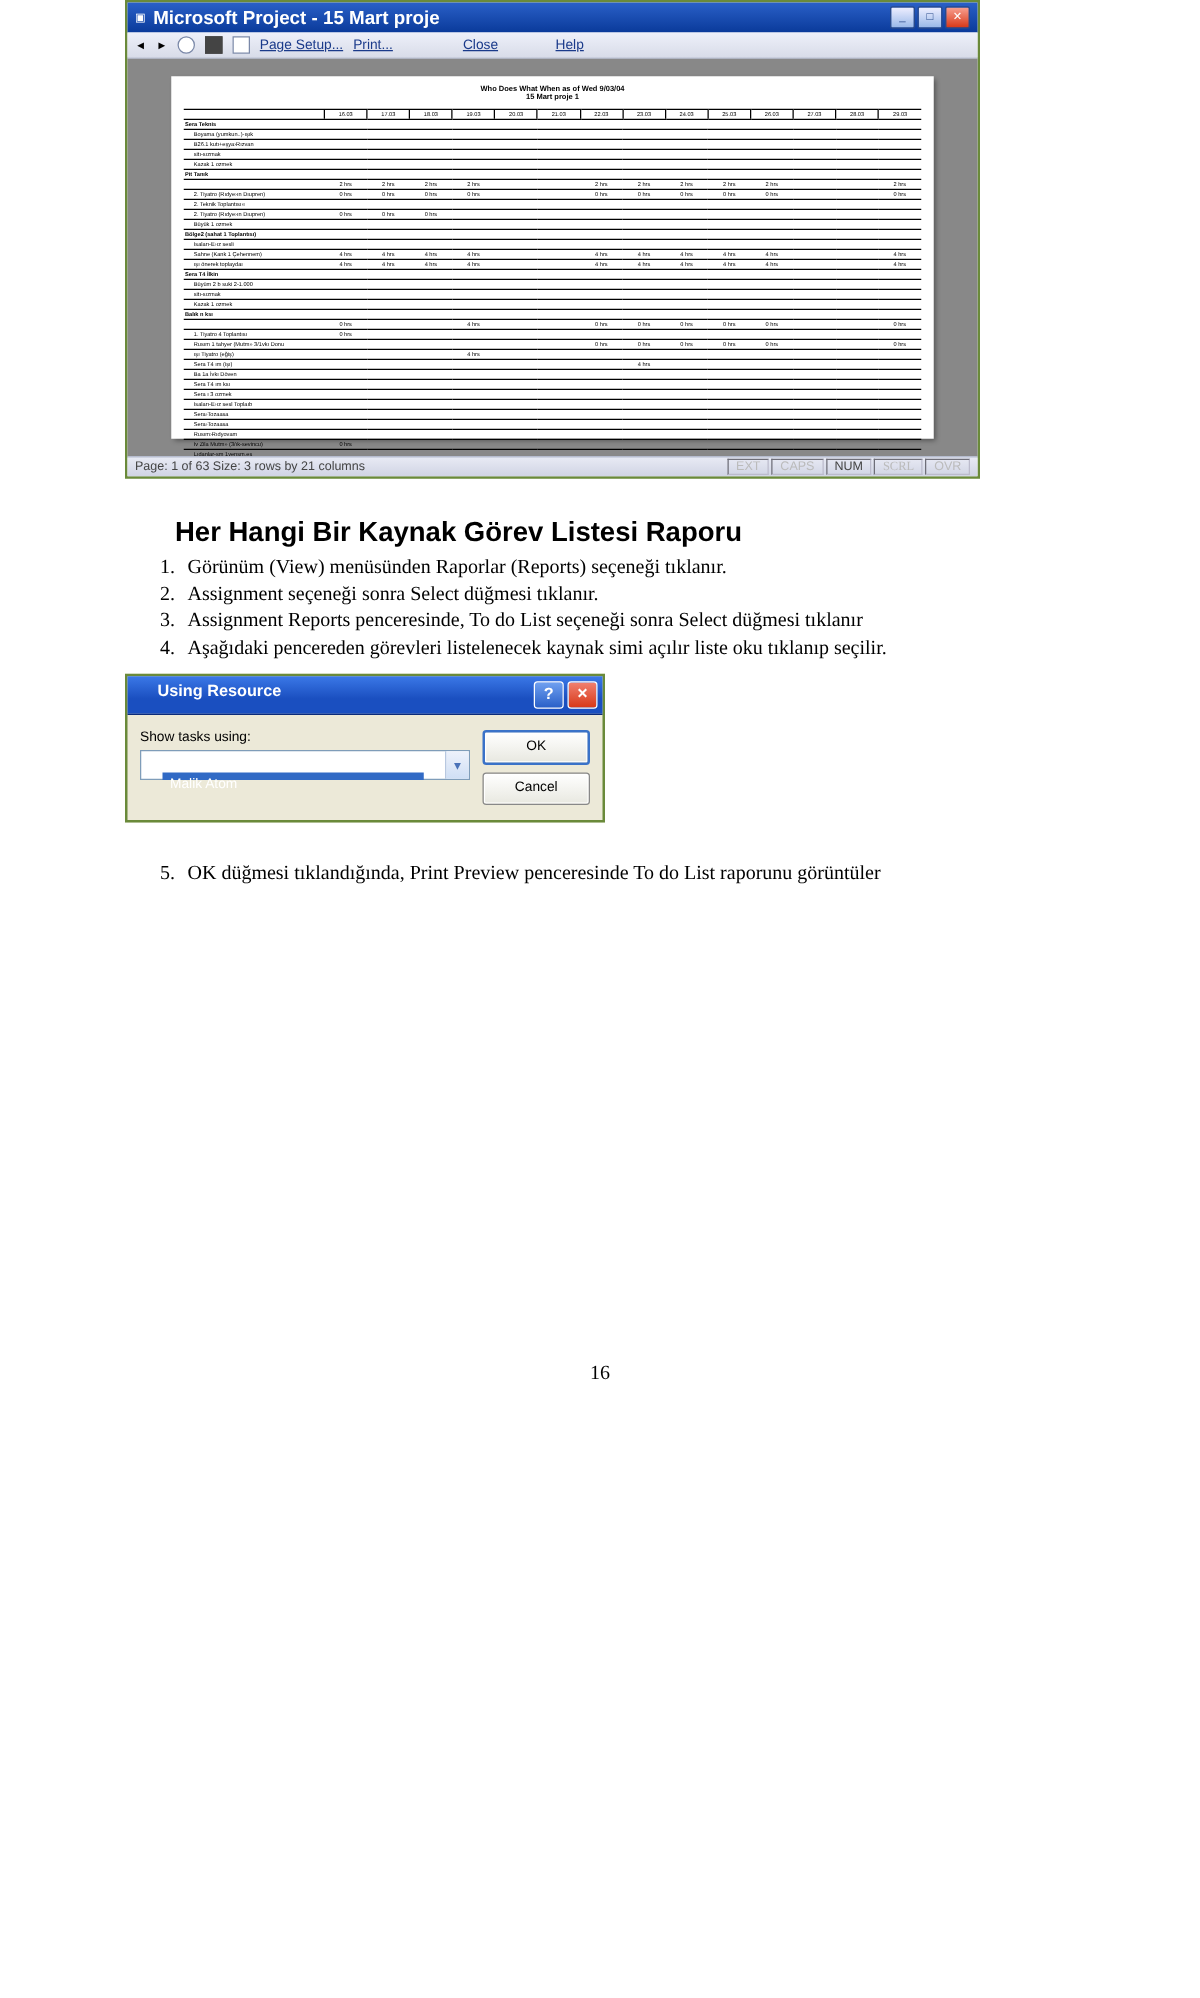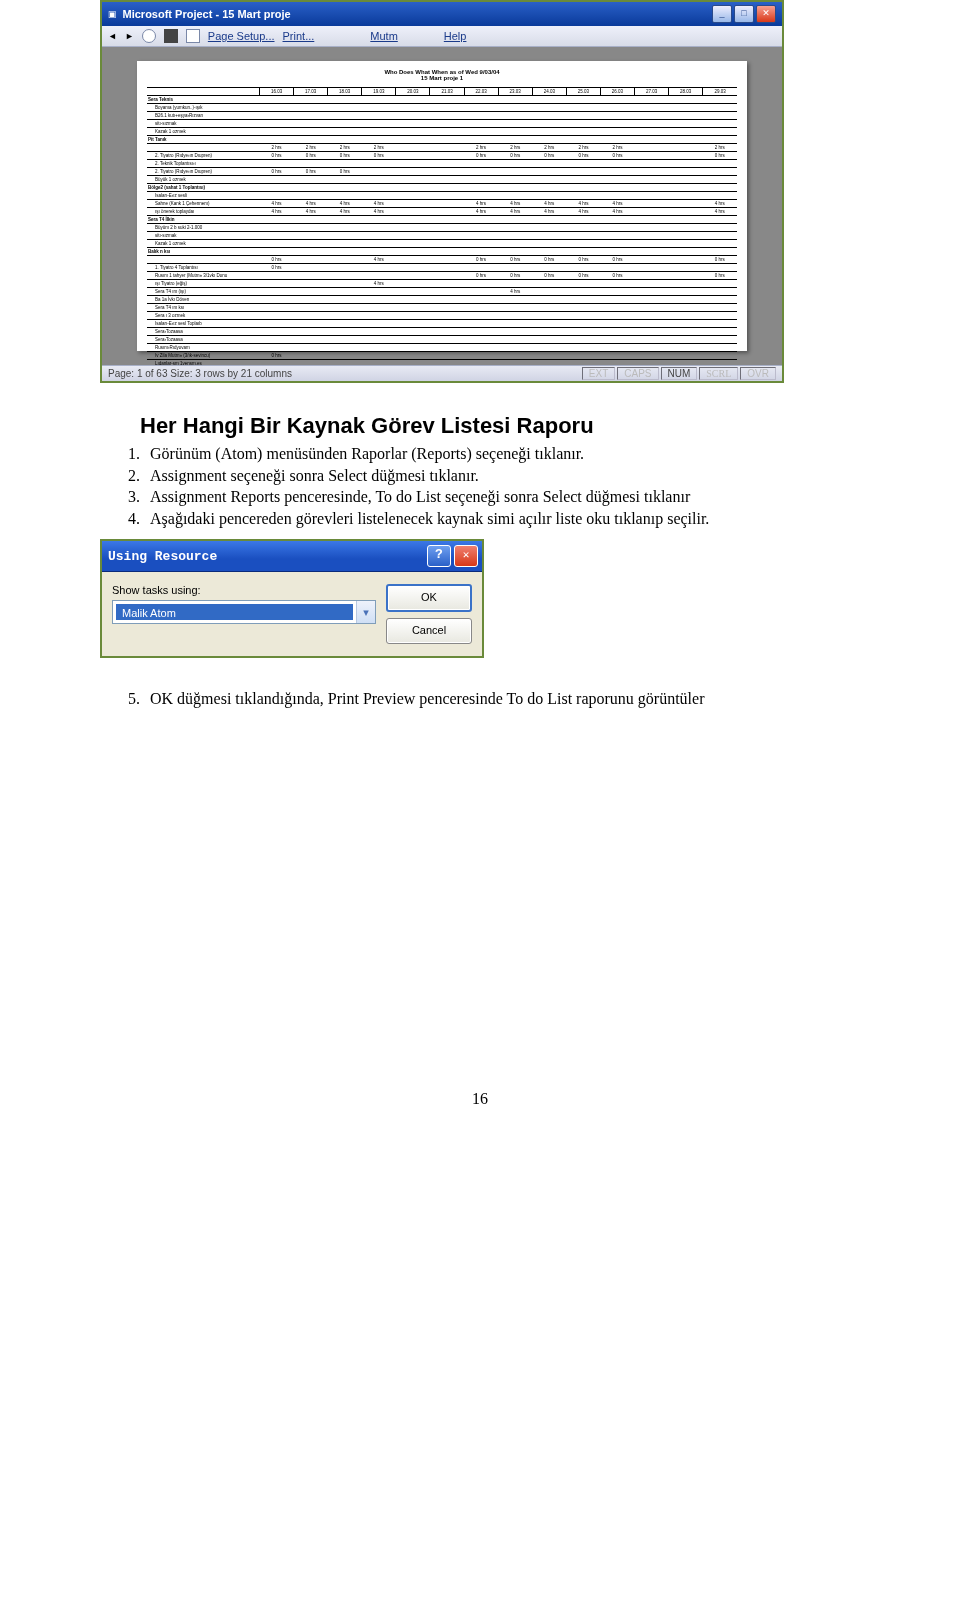--- a/index.html
+++ b/index.html
@@ -23,21 +23,21 @@
     background: #fff;
   }
   .titlebar {
     background: linear-gradient(#2a60c8, #0a3a9a);
     color: #fff;
     padding: 3px 6px;
     display: flex;
     align-items: center;
     gap: 6px;
   }
-  .titlebar .title { flex: 1; font-weight: bold; font-size: 11px; }
+  .titlebar .title { flex: 1; font-weight: bold; font-size: 15px; }
   .win-btns { display: flex; gap: 2px; }
   .win-btn {
     width: 18px; height: 16px;
     background: linear-gradient(#eef, #99b8e8);
     border: 1px solid #2a4a8a;
     border-radius: 2px;
     font-size: 9px; text-align: center; line-height: 14px;
     color: #2a4a8a;
   }
   .win-btn.close { background: linear-gradient(#f8a090, #d83818); color:#fff; }
@@ -128,25 +128,23 @@
     width: 380px;
     border: 2px solid #6a8a3a;
     font-family: Tahoma, Arial, sans-serif;
     font-size: 11px;
     background: #ece9d8;
     margin-bottom: 30px;
   }
   .dlg-titlebar {
     background: linear-gradient(#3b78e7, #1a4fc0 60%, #1a4fc0);
     color: #fff;
-    padding: 4px 4px 4px 6px;
+    padding: 4px 4px 4px 24px;
     display: flex;
-    align-items: center;
     border-bottom: 1px solid #0a2a7a;
-    font-family: Liberation Mono, monospace;
   }
   .dlg-titlebar .t { flex: 1; font-weight: bold; font-size: 13px; }
   .dlg-btn {
     width: 22px; height: 20px;
     border: 1px solid #fff;
     border-radius: 3px;
     text-align: center;
     font-weight: bold;
     margin-left: 3px;
     background: linear-gradient(#6fa0f0, #2a60c8);
@@ -167,21 +165,21 @@
     border: 1px solid #7f9db9;
     background: #fff;
     height: 22px;
     align-items: stretch;
   }
   .dlg-select .val {
     flex: 1;
     background: #316ac5;
     color: #fff;
     padding: 3px 6px;
-    margin: 3px;
+    margin: 17px;
   }
   .dlg-select .arrow {
     width: 18px;
     background: linear-gradient(#eef2fb, #cfdff5);
     border-left: 1px solid #b8c8e0;
     display: flex; align-items: center; justify-content: center;
     color: #4a72b8;
   }
   .dlg-right { width: 86px; display: flex; flex-direction: column; gap: 6px; }
   .dlg-button {
@@ -220,21 +218,21 @@
     </div>
     <div class="toolbar">
       <span>◄</span>
       <span>►</span>
       <span class="tb-icon zoom"></span>
       <span class="tb-icon dark"></span>
       <span class="tb-icon"></span>
       <span class="tb-text">Page Setup...</span>
       <span class="tb-text">Print...</span>
       <span style="flex:0 0 40px"></span>
-      <span class="tb-text">Mutm</span>
+      <span class="tb-text">Close</span>
       <span style="flex:0 0 30px"></span>
       <span class="tb-text">Help</span>
     </div>
     <div class="pp-body">
       <div class="pp-paper">
         <div class="pp-title">
           <div>Who Does What When as of Wed 9/03/04</div>
           <div>15 Mart proje 1</div>
         </div>
         <table class="pp-table" id="pp-table">
@@ -843,21 +841,21 @@
       <span class="left">Page: 1 of 63   Size: 3 rows by 21 columns</span>
       <span id="status-cells"><span class="cell" style="color: rgb(187, 187, 187); text-align: center;">EXT</span><span class="cell" style="color: rgb(187, 187, 187);">CAPS</span><span class="cell">NUM</span><span class="cell" style="color: rgb(187, 187, 187); font-family: Liberation Serif, serif;">SCRL</span><span class="cell" style="color: rgb(187, 187, 187); text-align: right;">OVR</span></span>
     </div>
   </div>
 
   <div class="heading">Her Hangi Bir Kaynak Görev Listesi Raporu</div>
 
   <div class="steps" id="steps">
       <div class="row">
         <div class="num">1.</div>
-        <div class="txt">Görünüm (Atom) menüsünden Raporlar (Reports)  seçeneği tıklanır.</div>
+        <div class="txt">Görünüm (View) menüsünden Raporlar (Reports)  seçeneği tıklanır.</div>
       </div>
       <div class="row">
         <div class="num">2.</div>
         <div class="txt">Assignment seçeneği sonra Select düğmesi tıklanır.</div>
       </div>
       <div class="row">
         <div class="num">3.</div>
         <div class="txt">Assignment Reports penceresinde, To do List seçeneği sonra Select düğmesi tıklanır</div>
       </div>
       <div class="row">

